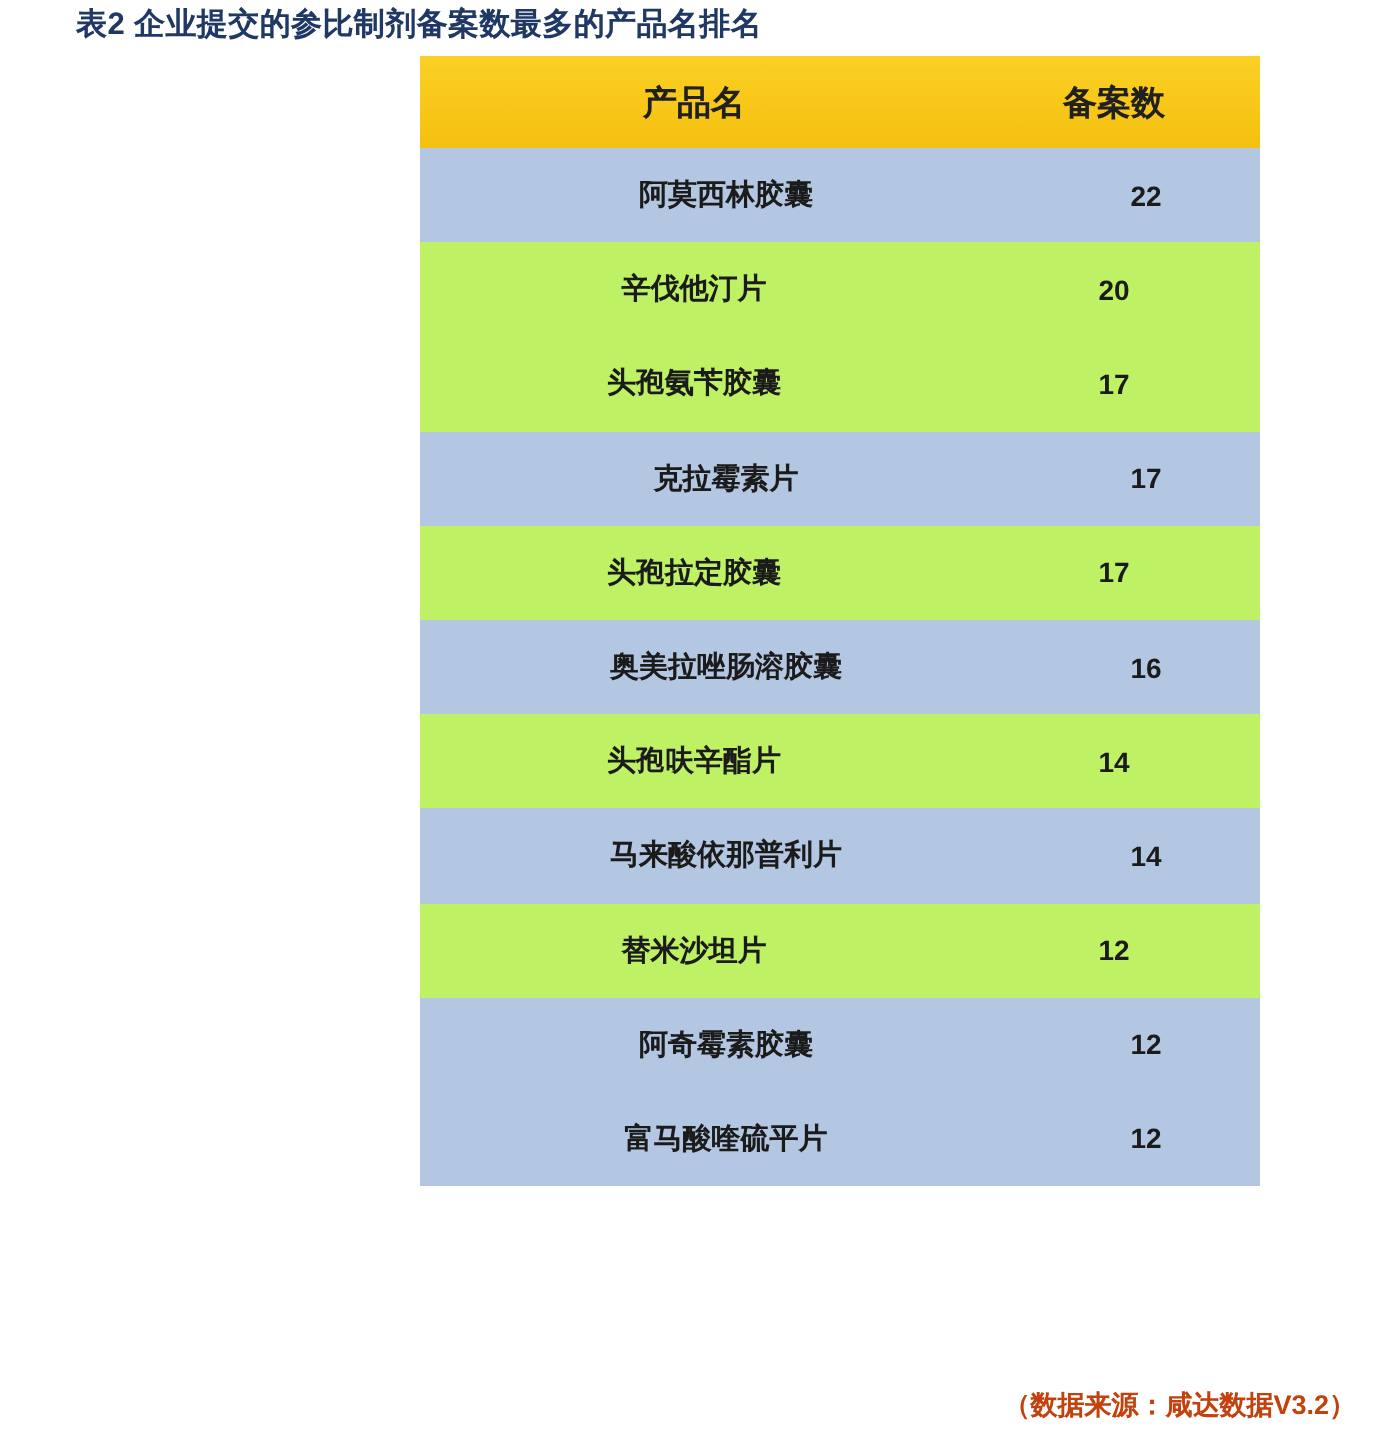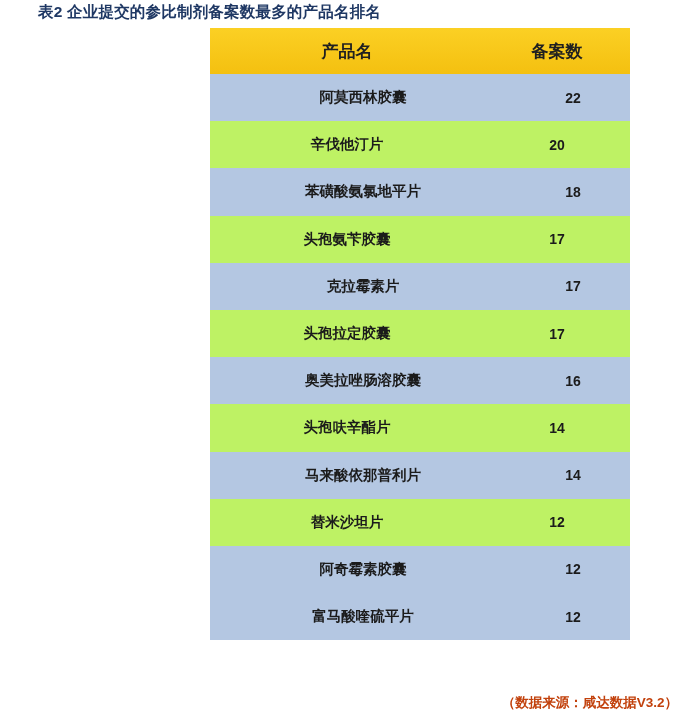--- a/index.html
+++ b/index.html
@@ -97,24 +97,20 @@
       </thead>
       <tbody>
         <tr class="even">
           <td class="name">阿莫西林胶囊</td>
           <td class="count">22</td>
         </tr>
         <tr class="odd">
           <td class="name">辛伐他汀片</td>
           <td class="count">20</td>
         </tr>
-        <tr class="even">
-          <td class="name">苯磺酸氨氯地平片</td>
-          <td class="count">18</td>
-        </tr>
         <tr class="odd">
           <td class="name">头孢氨苄胶囊</td>
           <td class="count">17</td>
         </tr>
         <tr class="even">
           <td class="name">克拉霉素片</td>
           <td class="count">17</td>
         </tr>
         <tr class="odd">
           <td class="name">头孢拉定胶囊</td>

